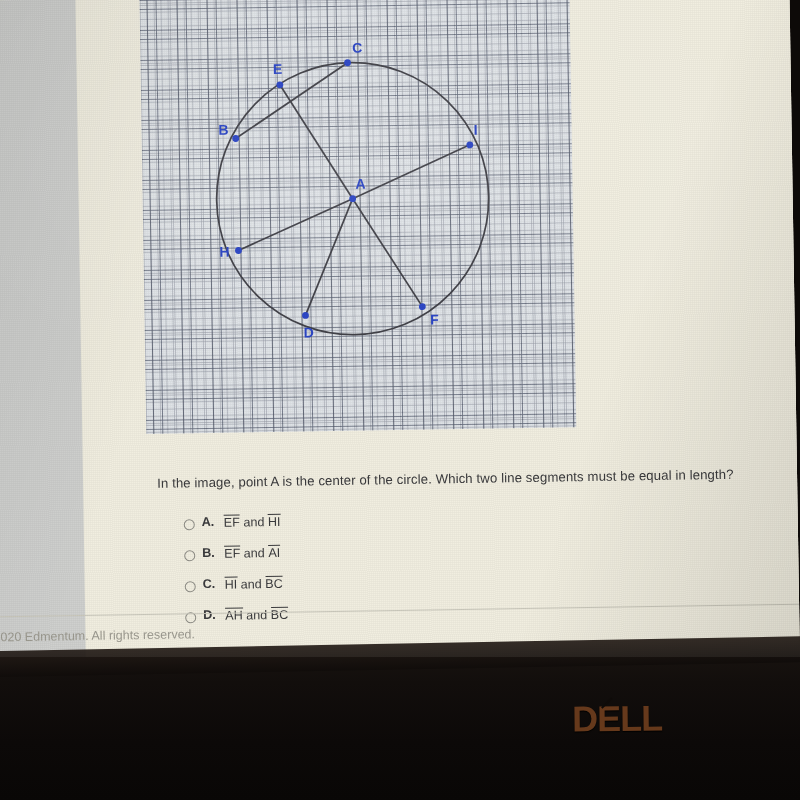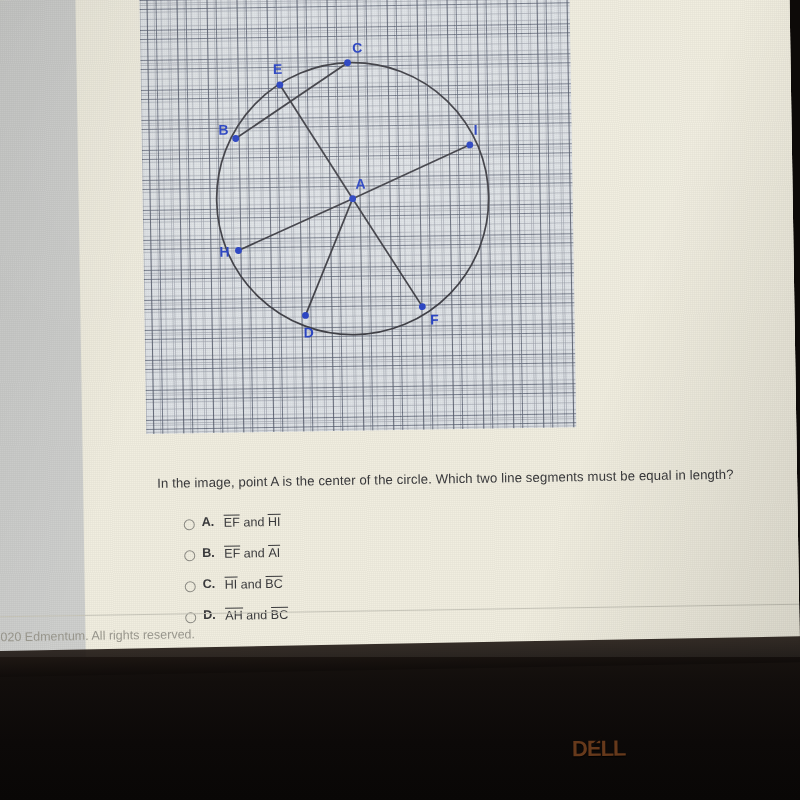--- a/index.html
+++ b/index.html
@@ -43,28 +43,27 @@
     background: linear-gradient(180deg,#241c17 0%, #100c0a 100%);
     transform: rotate(-1.05deg);
     opacity:.92;
   }
 
   .dell-logo {
     position: absolute;
     left: 572px;
     top: 698px;
     font-family: "Liberation Sans", sans-serif;
-    font-size: 22px;
+    font-size: 36px;
     font-weight: bold;
     letter-spacing: -1px;
     color: #6b3c1d;
     text-shadow: 0 1px 1px #000;
     opacity: .95;
     transform: rotate(-0.6deg);
-    margin-top: 38px;
   }
   .dell-logo .o {
     display: inline-block;
     position: relative;
   }
   .dell-logo .o::after{
     content:"";
     position:absolute;
     left:3px; top:4px;
     width:14px; height:2px;

